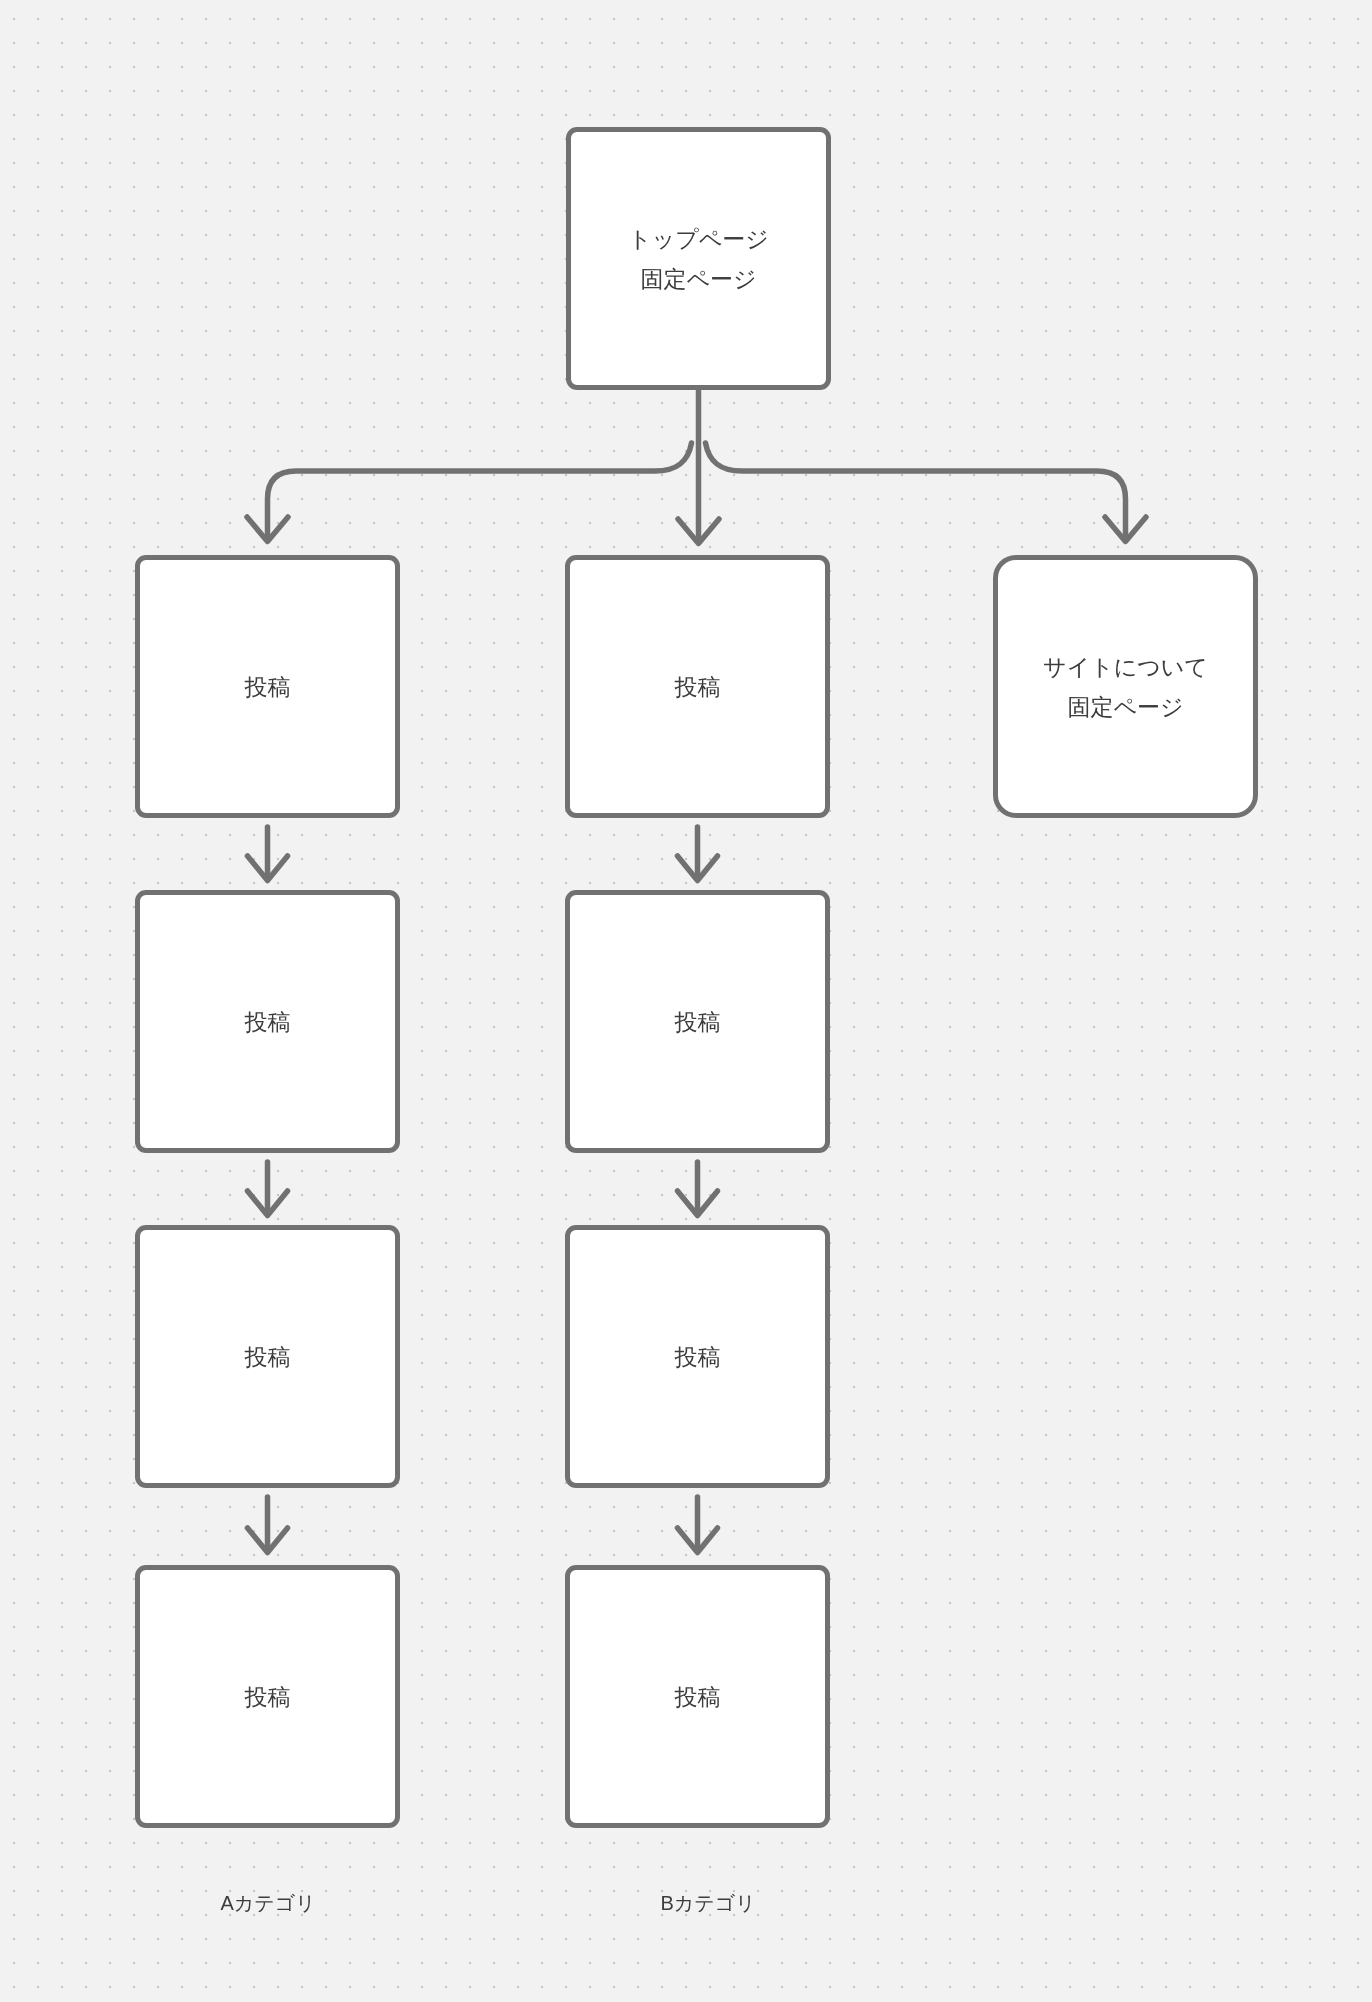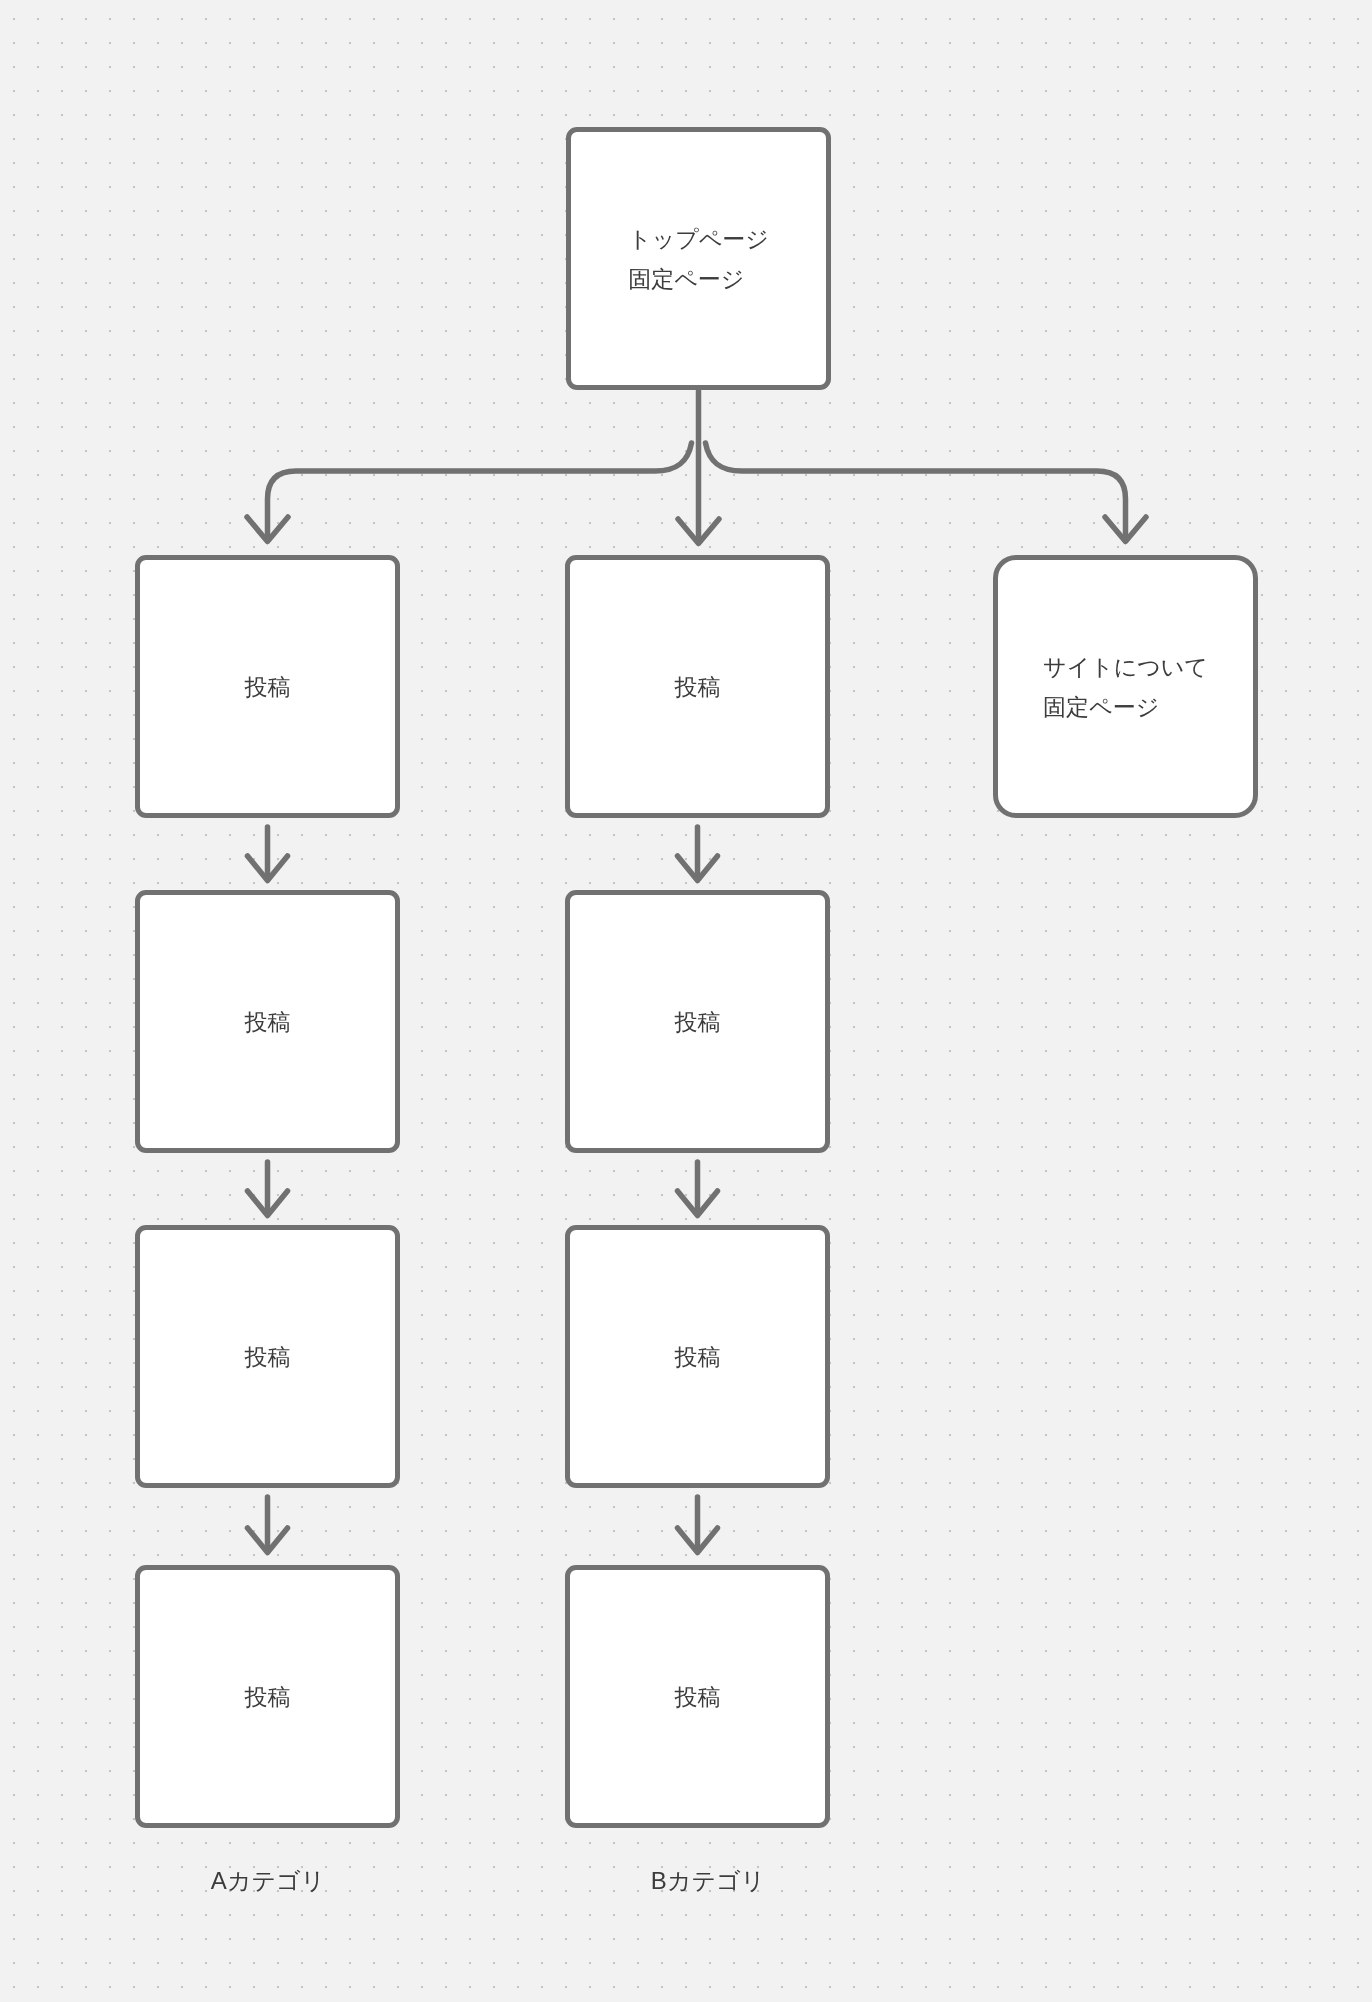--- a/index.html
+++ b/index.html
@@ -20,41 +20,42 @@
     color:var(--text);
   }
   .connectors{position:absolute;left:0;top:0;width:1372px;height:2002px;}
   .connectors path{fill:none;stroke:var(--line);stroke-width:5.5;stroke-linecap:round;stroke-linejoin:round;}
   .node{
     position:absolute;
     width:265px;height:263px;
     background:var(--box_fill);
     border:5px solid var(--box_border);
     border-radius:11px;
-    display:flex;align-items:center;justify-content:center;
+    display:flex;align-items:center;justify-content:center;text-align:center;
     font-size:23px;line-height:40px;
     color:var(--text);
   }
   .node .node-text span{display:block;}
   .node-top{left:566px;top:127px;}
   .node-a1{left:135px;top:555px;}
   .node-a2{left:135px;top:890px;}
   .node-a3{left:135px;top:1225px;}
   .node-a4{left:135px;top:1565px;}
   .node-b1{left:565px;top:555px;}
   .node-b2{left:565px;top:890px;}
   .node-b3{left:565px;top:1225px;}
   .node-b4{left:565px;top:1565px;}
   .node-about{left:993px;top:555px;border-radius:23px;}
   .col-label{
     position:absolute;
     transform:translate(-50%,-50%);
-    font-size:24px;line-height:28px;
+    font-size:20px;line-height:28px;
     color:var(--text);
     white-space:nowrap;
+    margin-top:22px;
   }
   .label-a{left:268px;top:1881px;}
   .label-b{left:708px;top:1881px;}
 </style>
 </head>
 <body>
 
 <div class="canvas">
 
   <svg class="connectors" viewBox="0 0 1372 2002" xmlns="http://www.w3.org/2000/svg">

